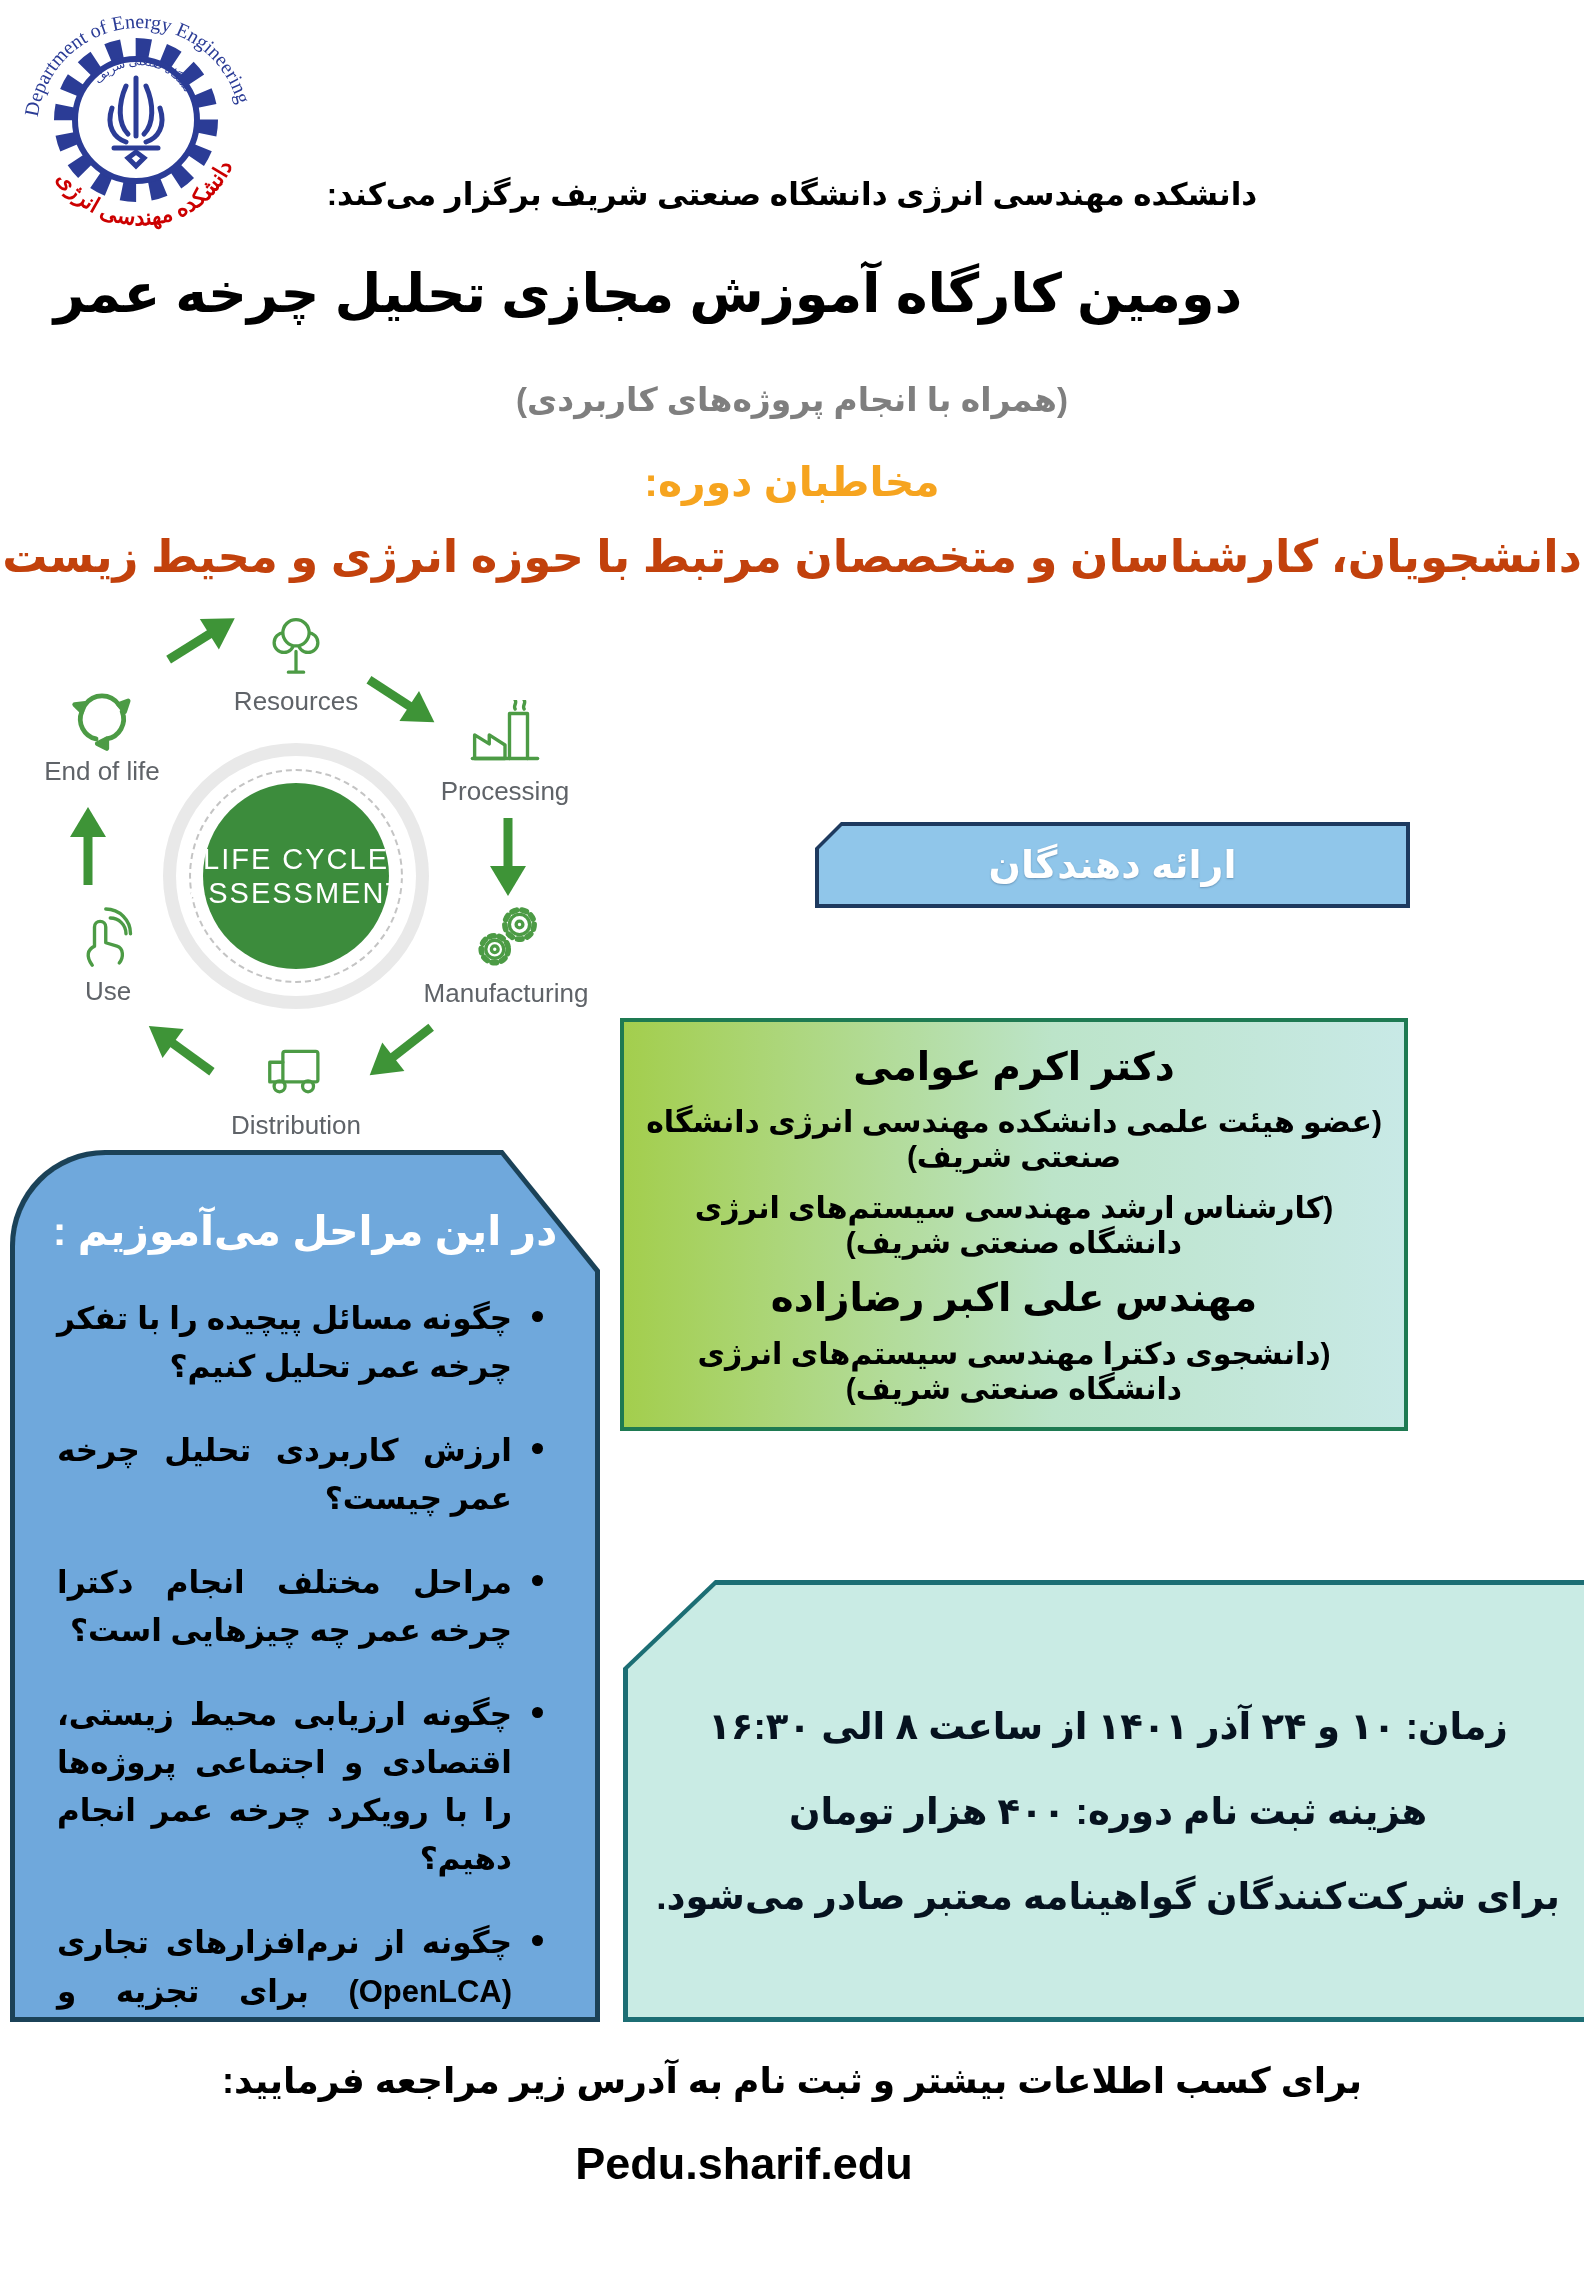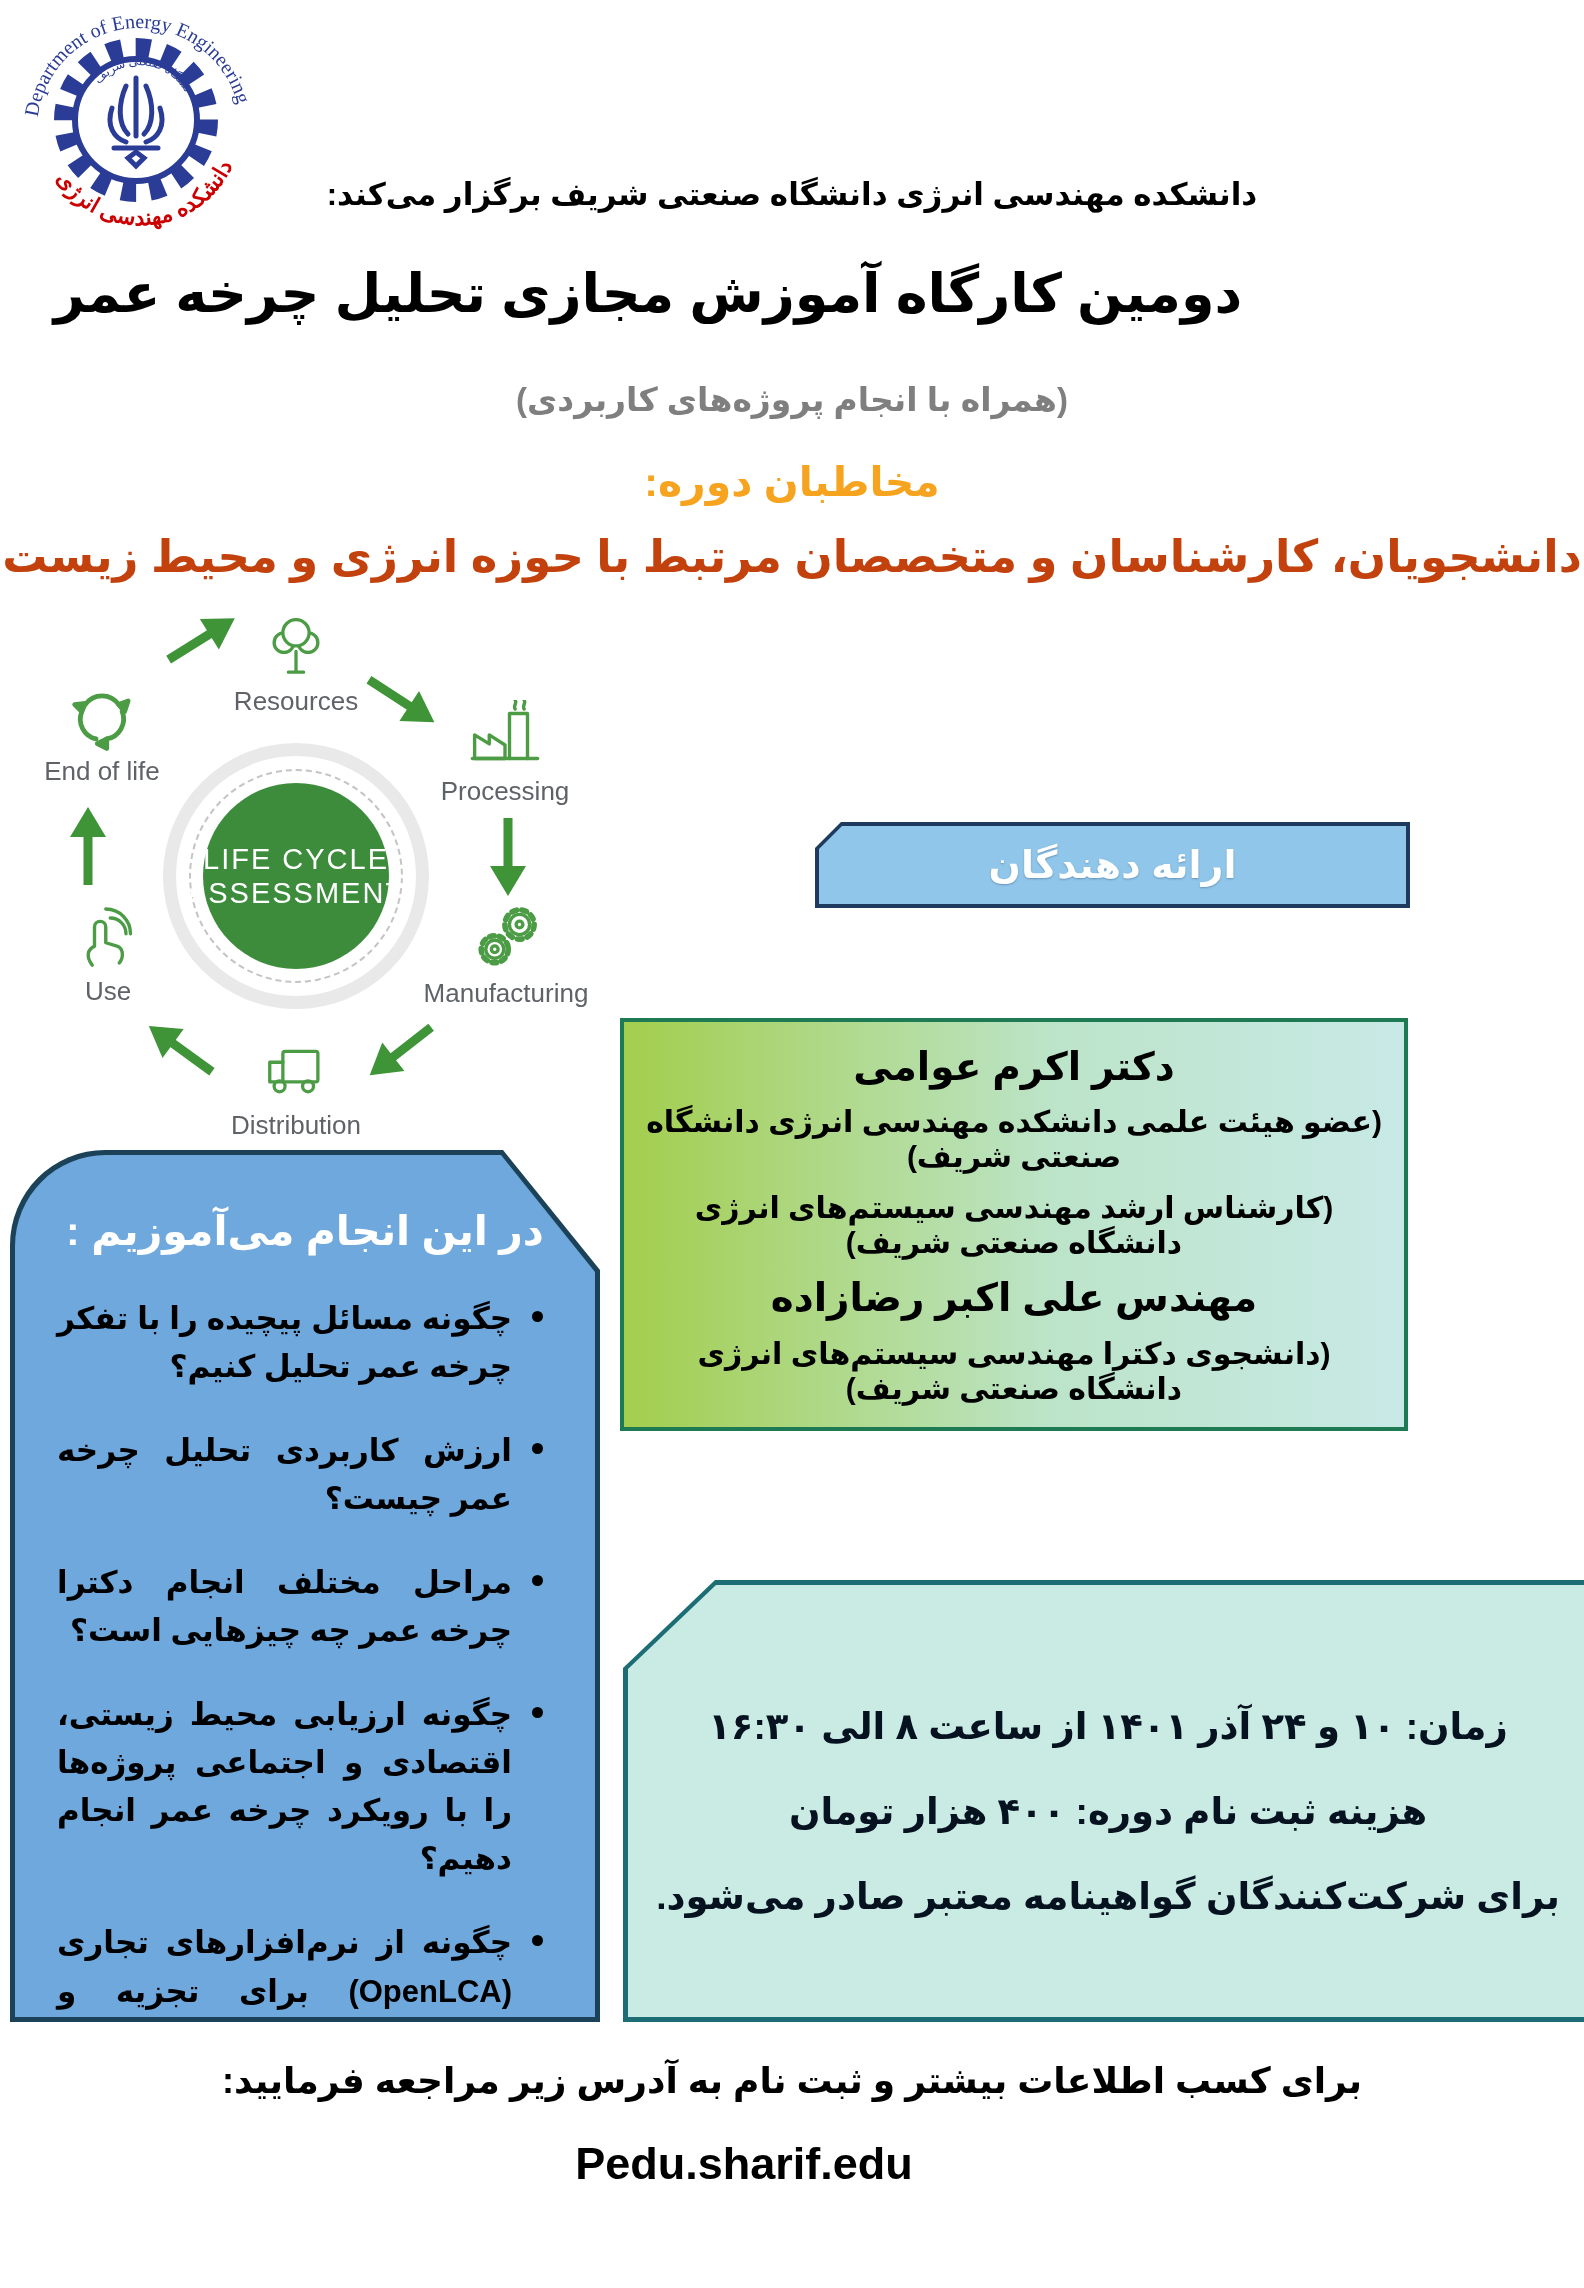--- a/index.html
+++ b/index.html
@@ -220,21 +220,21 @@
   <div class="abs pres-box rtl">
     <div class="pres-name">دکتر اکرم عوامی</div>
     <div class="pres-role">(عضو هیئت علمی دانشکده مهندسی انرژی دانشگاه صنعتی شریف)</div>
     <div class="pres-role">(کارشناس ارشد مهندسی سیستم‌های انرژی دانشگاه صنعتی شریف)</div>
     <div class="pres-name">مهندس علی اکبر رضازاده</div>
     <div class="pres-role">(دانشجوی دکترا مهندسی سیستم‌های انرژی دانشگاه صنعتی شریف)</div>
   </div>
 
   <div class="abs bubble-outer">
     <div class="bubble-inner">
-      <div class="learn-head rtl">در این انجام می‌آموزیم :</div>
+      <div class="learn-head rtl">در این مراحل می‌آموزیم :</div>
       <div class="bullets rtl">
         <div class="bullet">
           <span class="dot"></span>
           <span class="btxt">چگونه مسائل پیچیده را با تفکر چرخه عمر تحلیل کنیم؟</span>
         </div>
         <div class="bullet">
           <span class="dot"></span>
           <span class="btxt">ارزش کاربردی تحلیل چرخه عمر چیست؟</span>
         </div>
         <div class="bullet">

